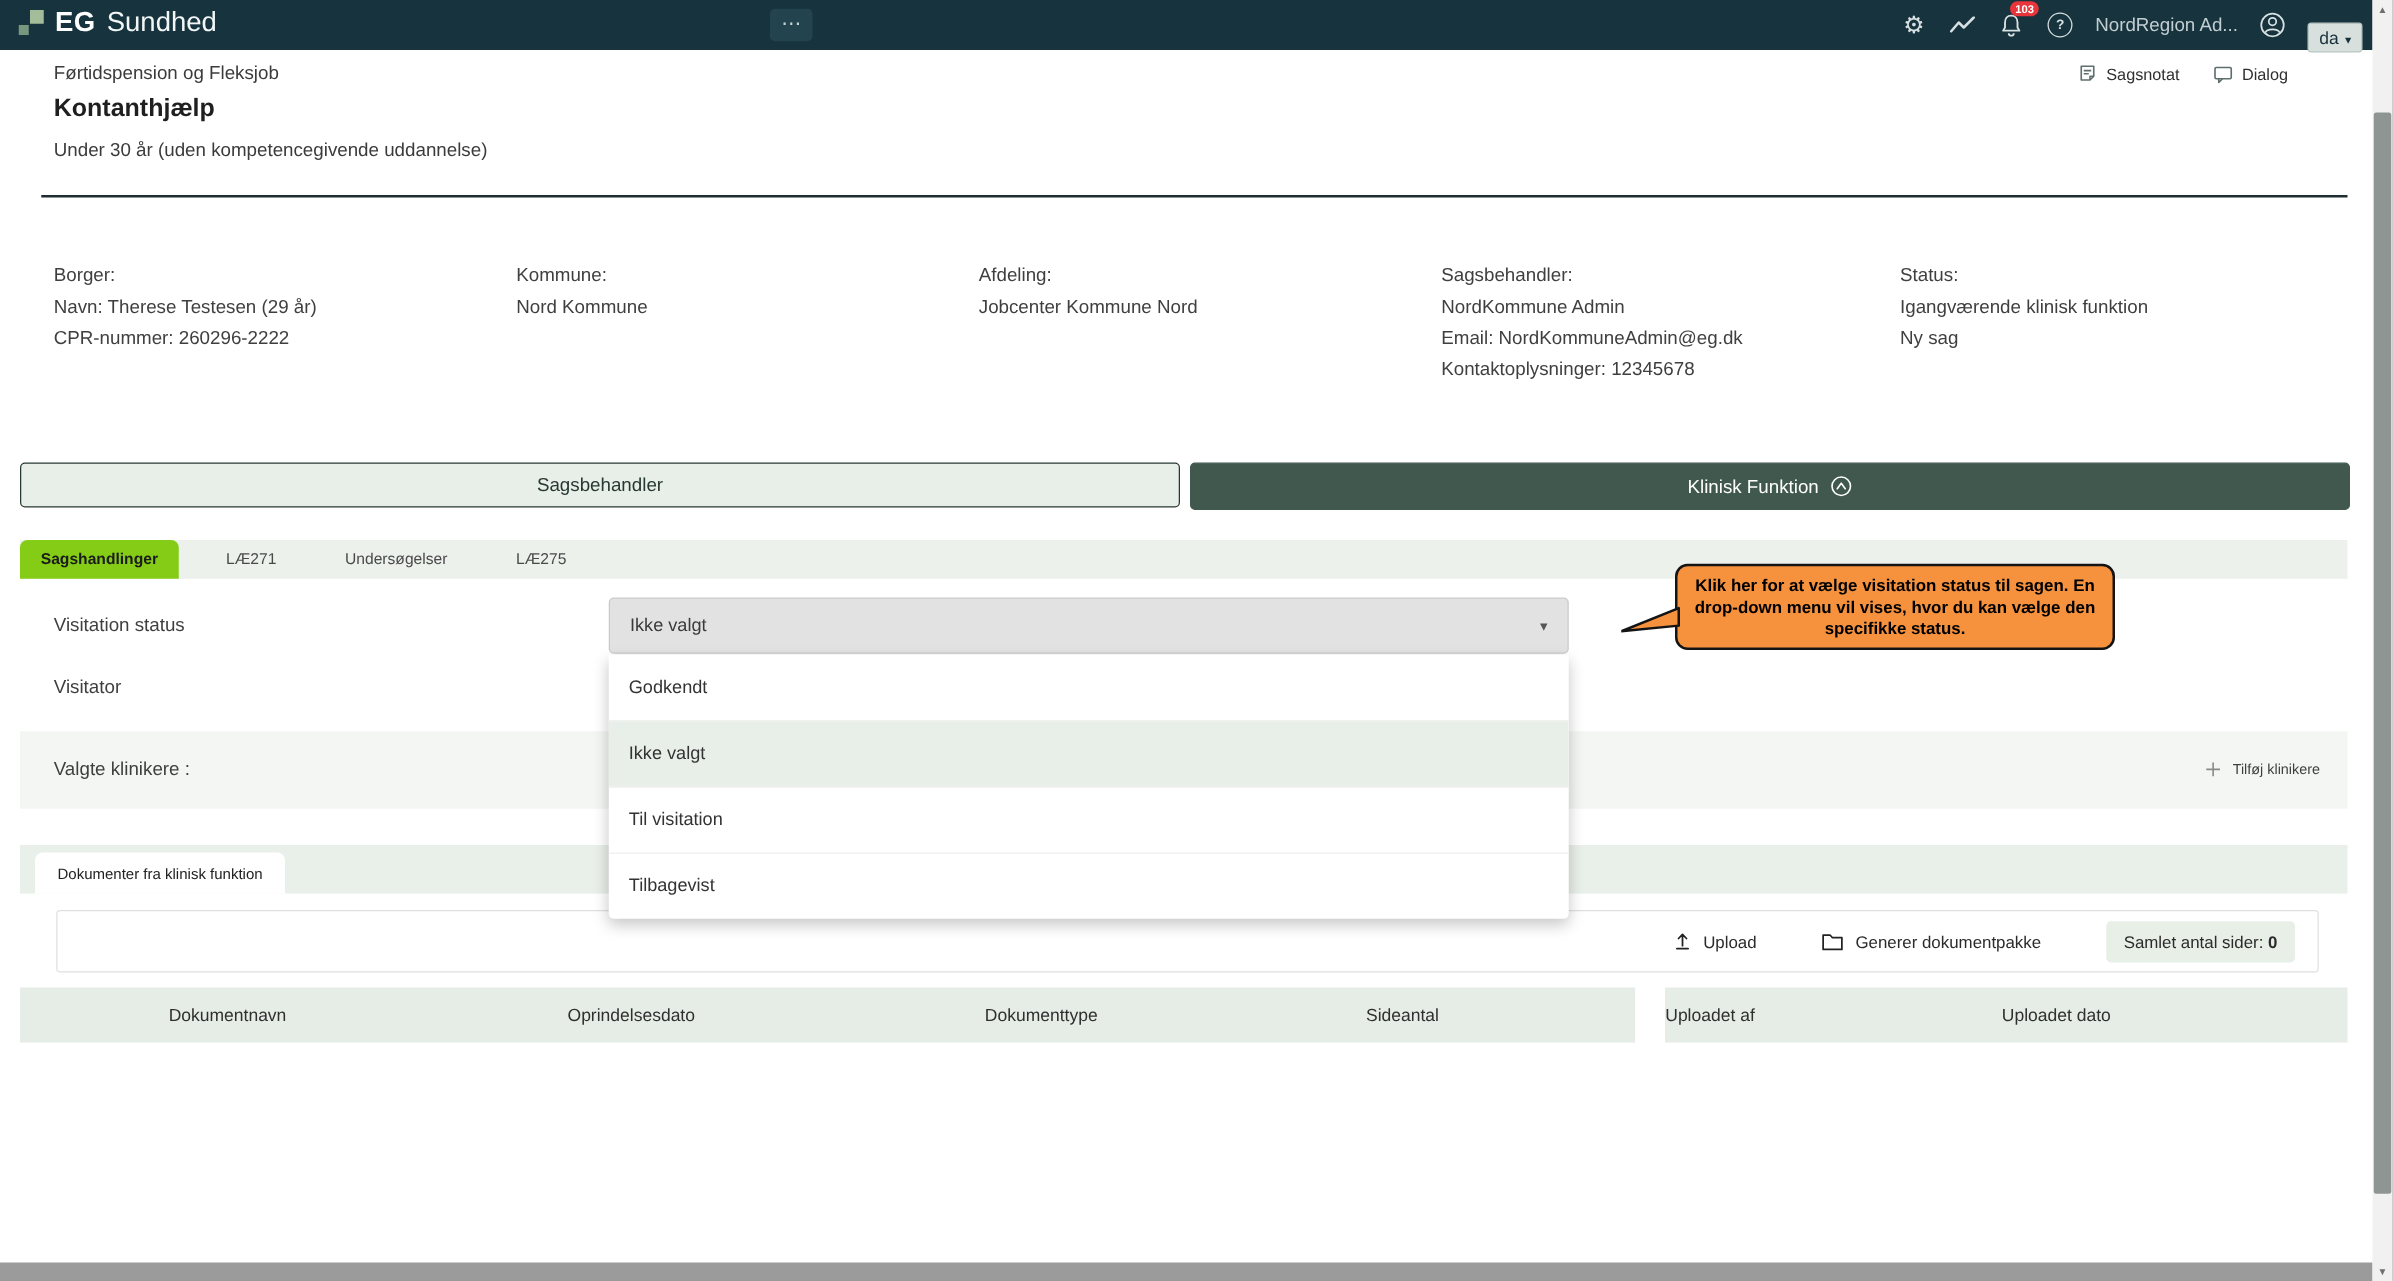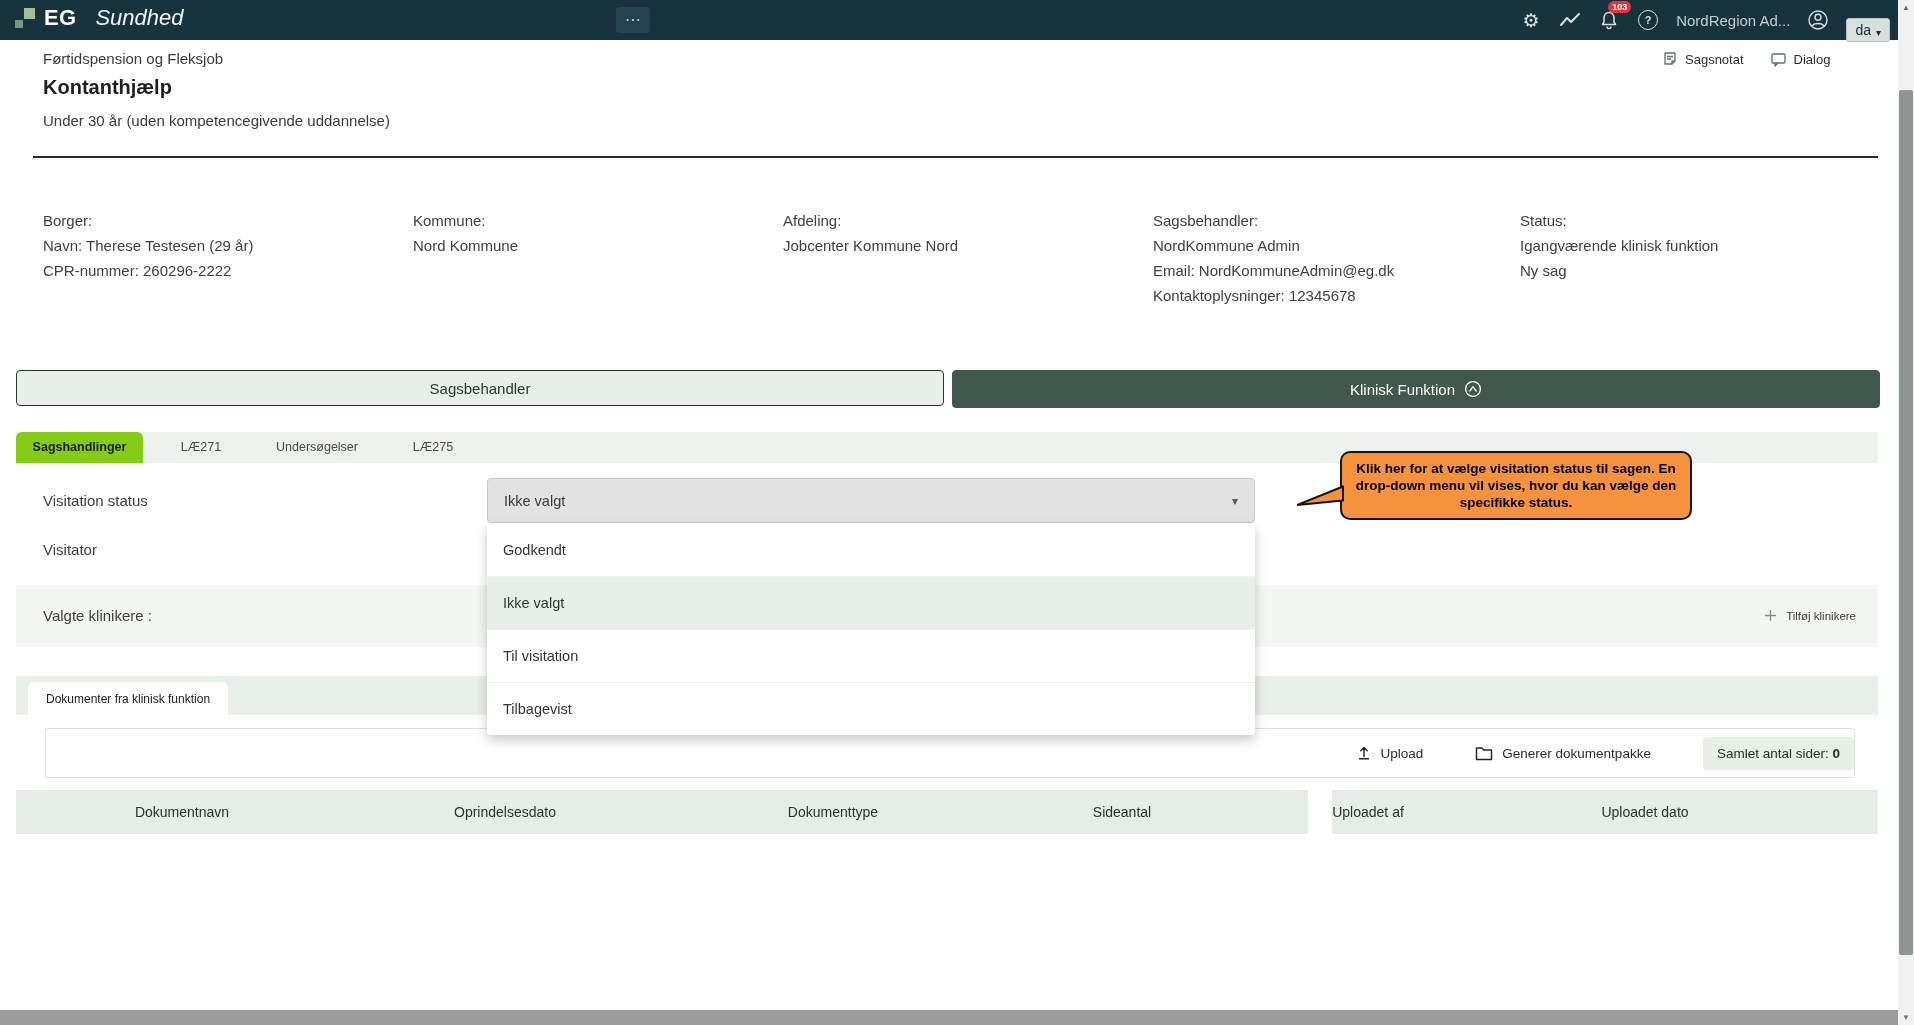--- a/index.html
+++ b/index.html
@@ -5,21 +5,21 @@
   html,body{margin:0;padding:0;background:#9b9b9b;}
   .page{position:relative;width:1914px;height:1025px;background:#fff;overflow:hidden;
         font-family:"Liberation Sans",sans-serif;color:#333;}
   
   .navbar{position:absolute;left:0;top:0;width:1898px;height:40px;background:#17333d;}
   .logo{position:absolute;left:14px;top:5px;display:flex;align-items:center;gap:9px;text-align:center;}
   .logo-mark{position:relative;width:21px;height:21px;}
   .logo-mark .sq1{position:absolute;right:0;top:0;width:11px;height:11px;background:#a3bd9a;}
   .logo-mark .sq2{position:absolute;left:1px;bottom:1px;width:8px;height:8px;background:#77977f;}
   .logo-eg{font-weight:bold;font-size:22px;color:#fff;letter-spacing:.3px;}
-  .logo-product{font-size:22px;color:#f2f6f7;font-weight:400;margin-left:10px;font-style:italic;}
+  .logo-product{font-size:22px;color:#f2f6f7;font-weight:400;margin-left:0;}
   .ellipsis-btn{position:absolute;left:616px;top:7px;width:34px;height:26px;background:#23434e;
         border:none;border-radius:4px;color:#c8d4d7;font-size:16px;line-height:24px;text-align:center;
         padding:0;cursor:pointer;}
   .search-input{position:absolute;left:659px;top:7px;width:432px;height:26px;box-sizing:border-box;
         background:#1e3d48;border:1px solid #2c4e59;border-radius:4px;color:#d6e0e2;font-size:14px;
         padding:0 10px;font-family:inherit;}
   .search-input::placeholder{color:#9db3ba;}
   .nav-right{position:absolute;right:8px;top:0;height:40px;display:flex;align-items:center;gap:17px;}
   .nav-icon{position:relative;width:22px;height:22px;display:flex;align-items:center;justify-content:center;
         color:#d7e1e3;cursor:pointer;}
@@ -77,21 +77,21 @@
         border:2px solid #141414;border-radius:10px;padding:7px 10px;z-index:40;
         font-size:13.5px;font-weight:bold;color:#000;text-align:center;line-height:17px;}
   .callout-tail{position:absolute;left:-45px;top:32px;}
   
   .docs-band{position:absolute;left:16px;top:676px;width:1862px;height:39px;background:#e9efe9;}
   .docs-tab{position:absolute;left:12px;top:6px;height:33px;background:#fff;border-radius:6px 6px 0 0;
         display:flex;align-items:center;padding:0 18px;font-size:12px;color:#222;cursor:pointer;}
   .docs-panel{position:absolute;left:16px;top:715px;width:1862px;height:295px;background:#fff;}
   .docs-toolbar{position:absolute;left:29px;top:13px;width:1810px;height:50px;box-sizing:border-box;
         border:1px solid #e0e0e0;border-radius:3px;background:#fff;display:flex;align-items:center;
-        justify-content:flex-end;gap:52px;}
+        justify-content:flex-end;gap:52px;padding-right:18px;}
   .tool-item{display:flex;align-items:center;gap:9px;font-size:13.5px;color:#2b2b2b;cursor:pointer;}
   .pages-pill{background:#e7efe7;border-radius:4px;padding:9px 14px;font-size:13.5px;color:#2b2b2b;}
   .pages-pill b{font-weight:bold;}
   .table-head{position:absolute;left:0;top:75px;width:1862px;height:44px;}
   .th-bg-left{position:absolute;left:0;top:0;width:1292px;height:44px;background:#e6ede6;}
   .th-bg-right{position:absolute;left:1316px;top:0;width:546px;height:44px;background:#e6ede6;}
   .th{position:absolute;top:14px;transform:translateX(-50%);font-size:14px;color:#2f2f2f;white-space:nowrap;}
   
   .bottom-strip{position:absolute;left:0;top:1010px;width:1898px;height:15px;background:#9b9b9b;}
   .scrollbar{position:absolute;right:0;top:0;width:16px;height:1025px;background:#f1f1f1;}

